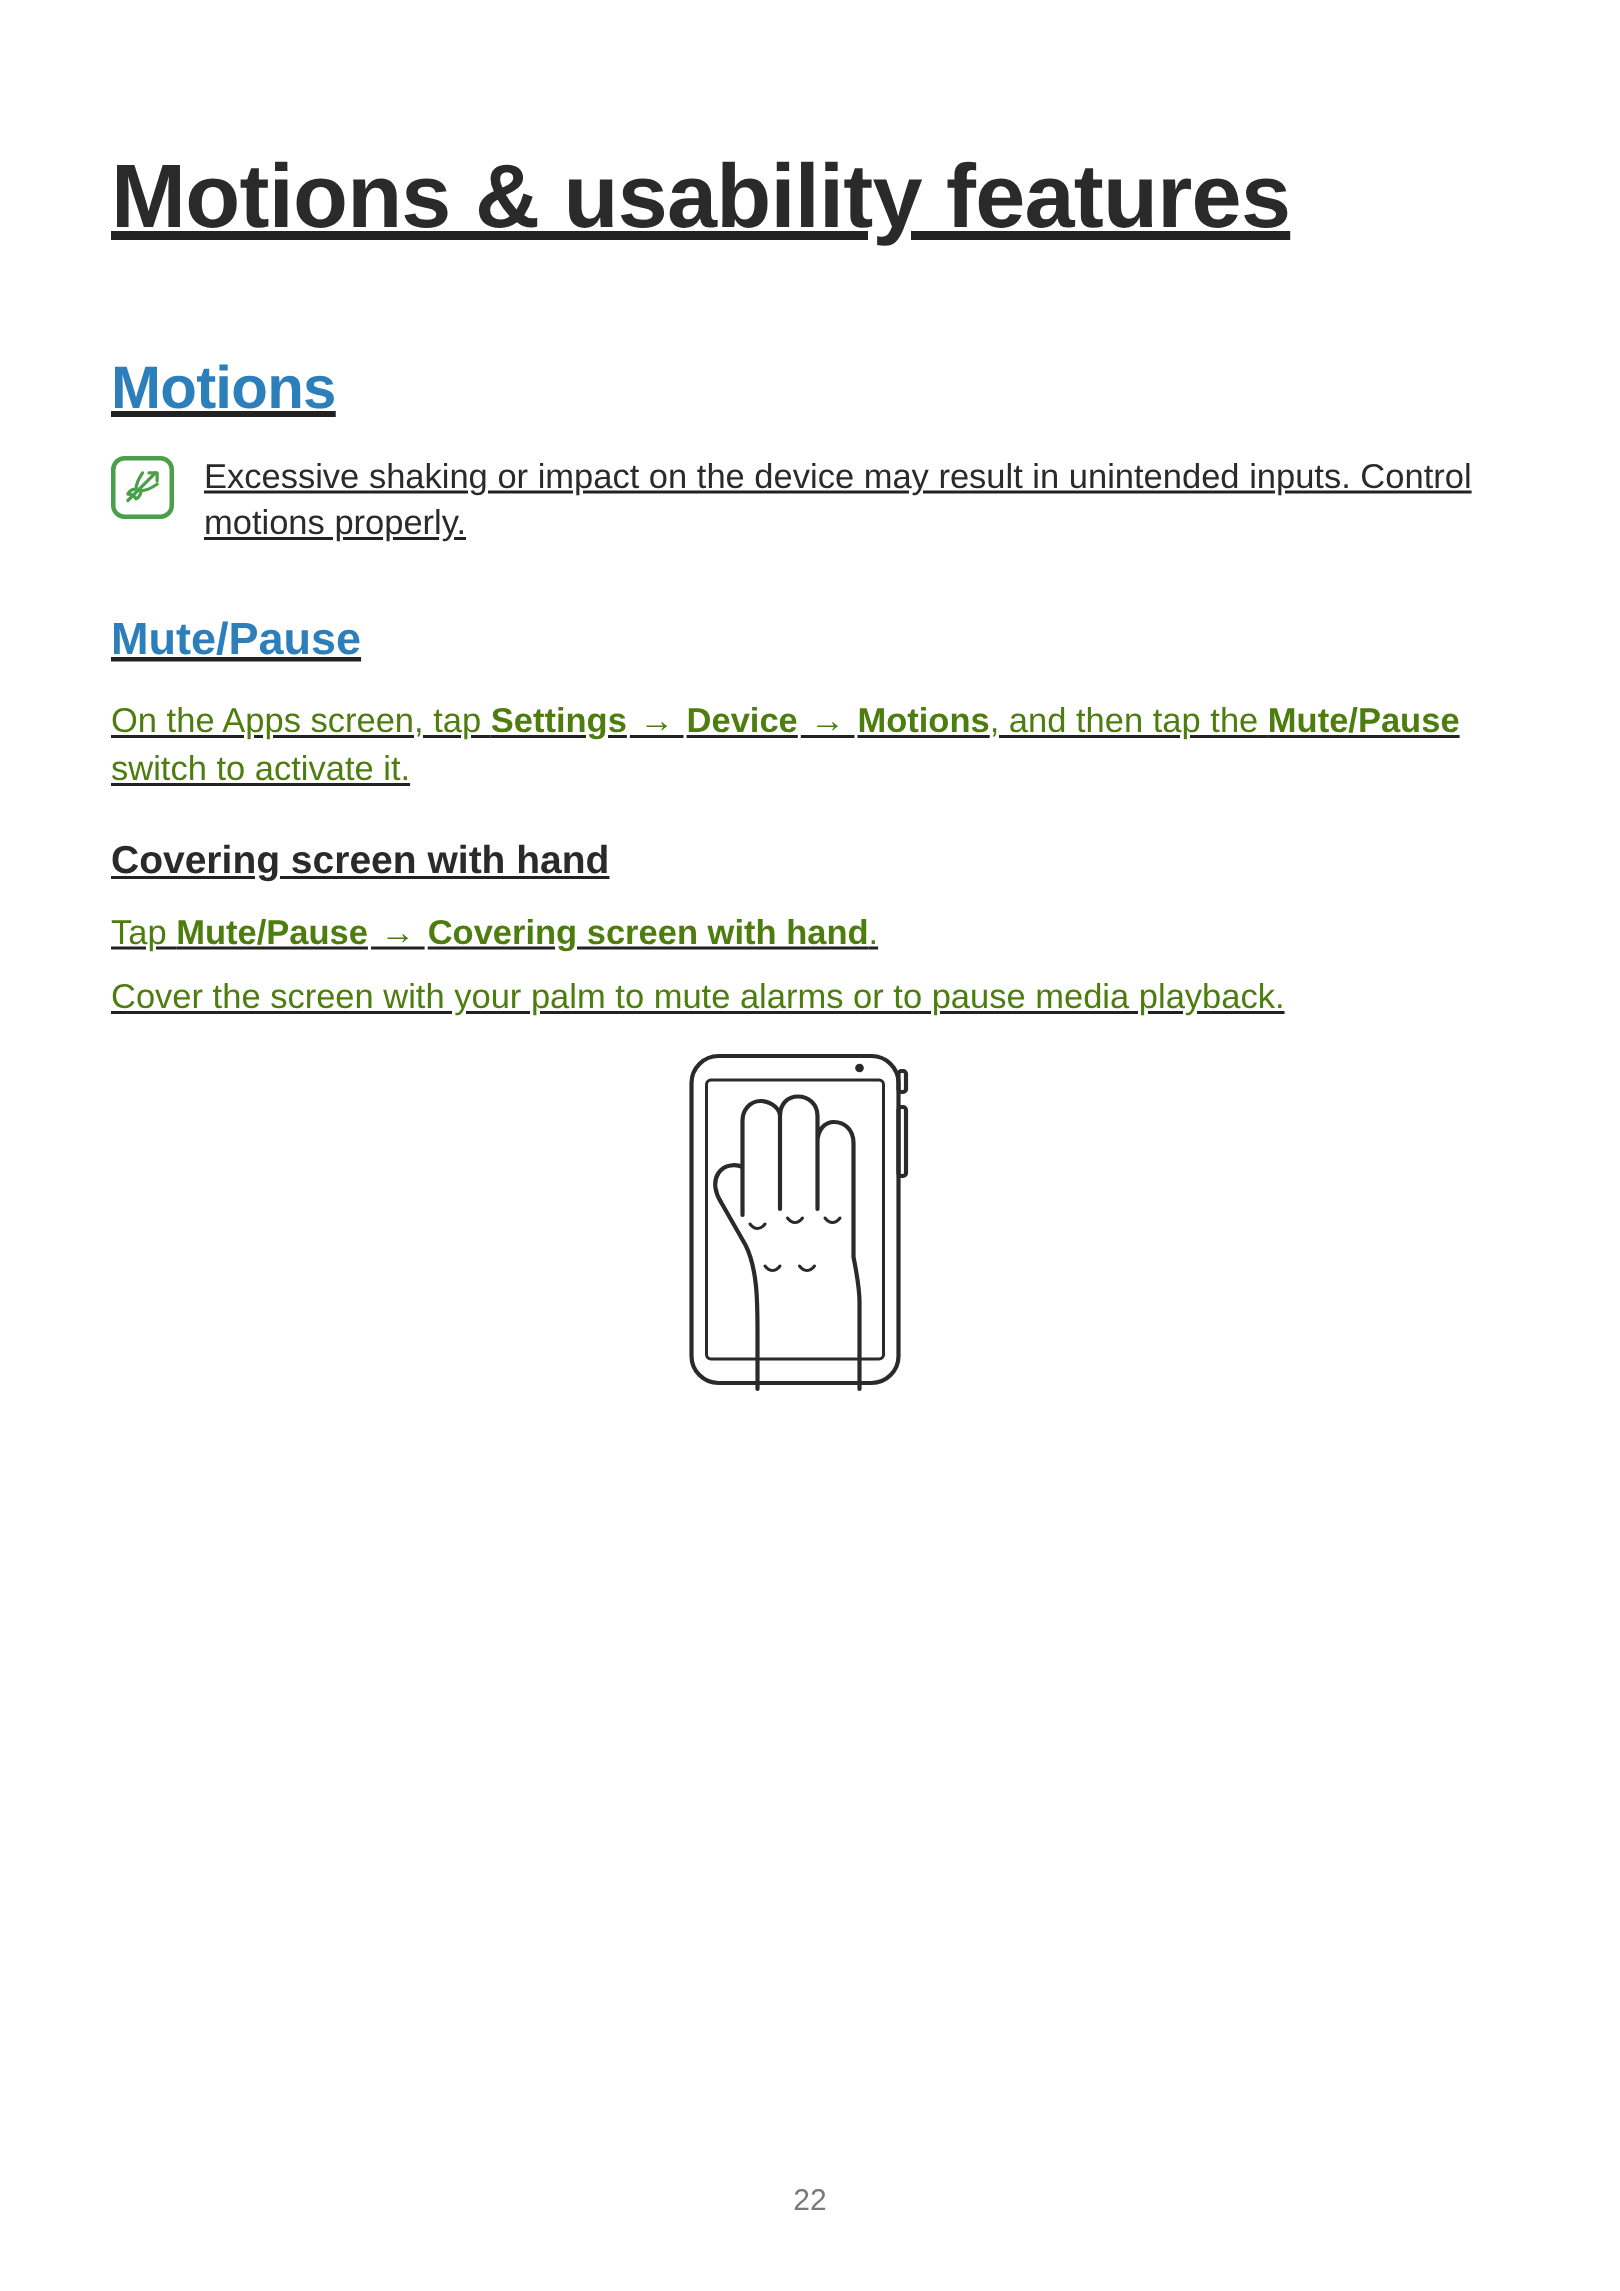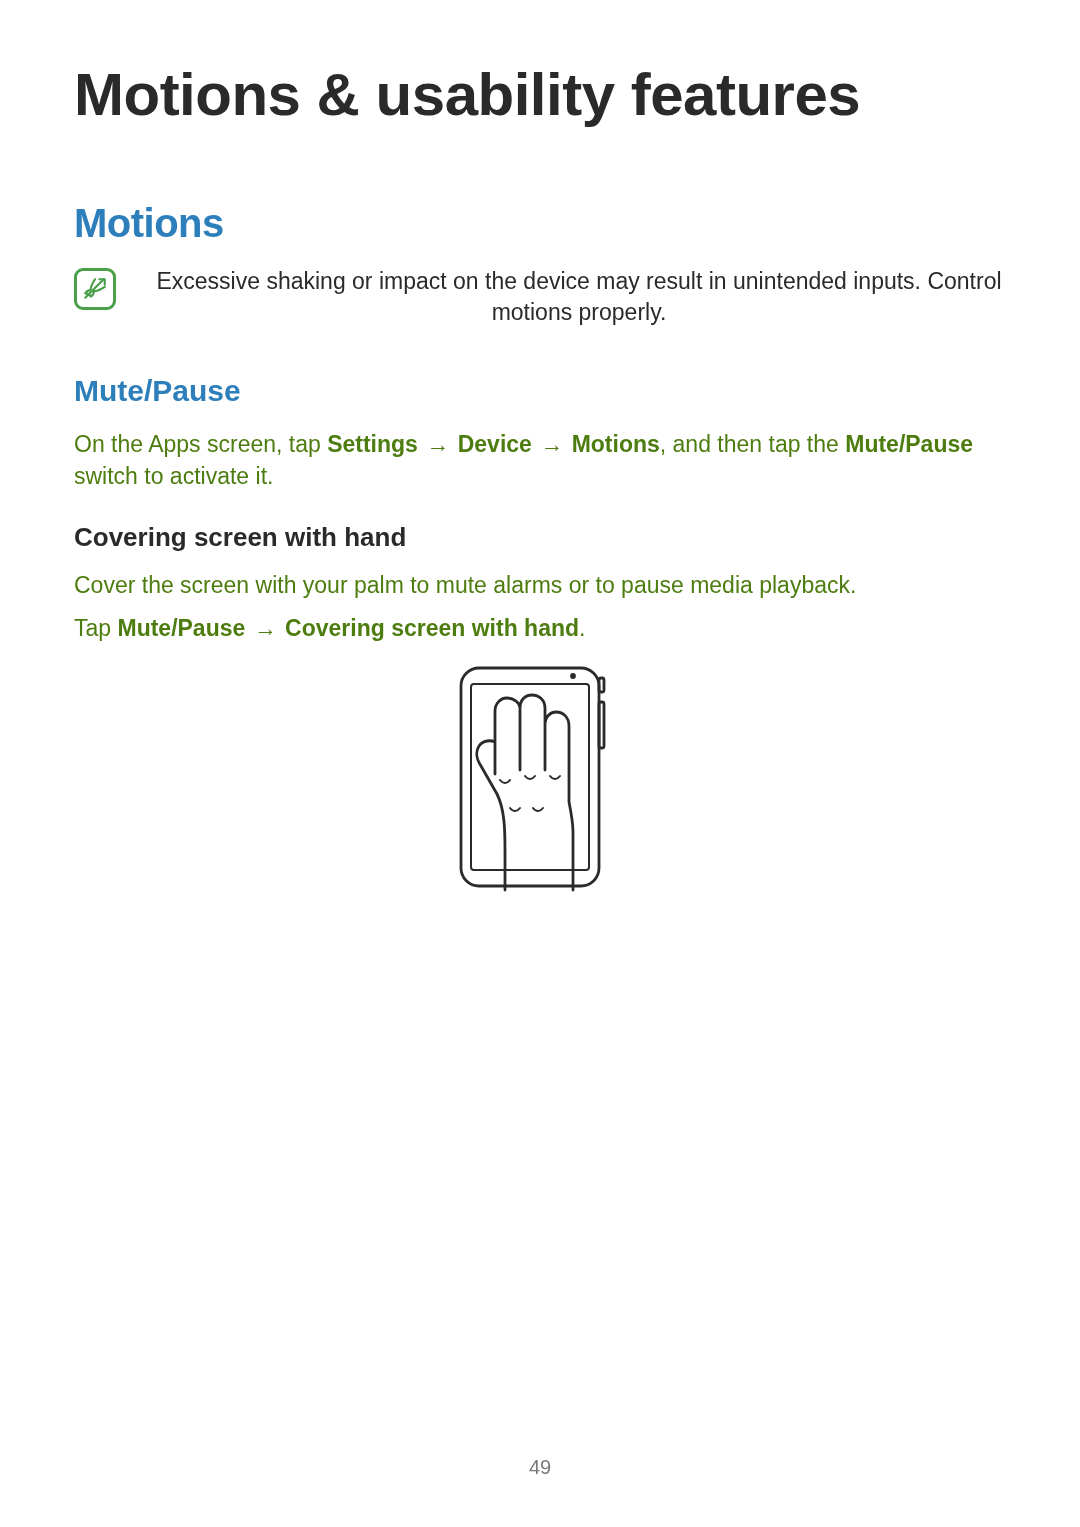--- a/index.html
+++ b/index.html
@@ -1,42 +1,42 @@
 <!DOCTYPE html>
 <html><head>
 <meta charset="utf-8">
 <style>
   * { box-sizing: border-box; margin: 0; padding: 0; }
   html, body { width: 1080px; height: 1527px; background: #fff; font-family: "Segoe UI", "Helvetica Neue", Arial, sans-serif; color: #222; }
   .page {
     width: 1080px;
     height: 1527px;
-    padding: 60px 74px 0 74px;
+    padding: 96px 74px 0 74px;
     position: relative;
+    text-decoration: underline;
   }
   h1.page-title {
     font-size: 60px;
     font-weight: 700;
     letter-spacing: -0.5px;
     color: #2a2a2a;
     margin-bottom: 72px;
   }
   h2.section-h2 {
     font-size: 40px;
     font-weight: 700;
     color: #2d7fbb;
     margin-bottom: 20px;
     letter-spacing: -0.5px;
   }
   .note-row {
     display: flex;
     align-items: flex-start;
-    gap: 36px;
+    gap: 20px;
     margin-bottom: 46px;
-    text-align: center;
   }
   .note-icon-box {
     flex: 0 0 auto;
     width: 42px;
     height: 42px;
     border: 3px solid #4aa04a;
     border-radius: 9px;
     display: flex;
     align-items: center;
     justify-content: center;
@@ -106,25 +106,25 @@
   </div>
 
   <h3 class="sub-h3">Mute/Pause</h3>
 
   <p class="body">
     <span>On the Apps screen, tap </span><span class="b">Settings</span><span class="arrow"> → </span><span class="b">Device</span><span class="arrow"> → </span><span class="b">Motions</span><span>, and then tap the </span><span class="b">Mute/Pause</span><span> switch to activate it.</span>
   </p>
 
   <h4 class="sub-h4">Covering screen with hand</h4>
 
-  <p class="body">Cover the screen with your palm to mute alarms or to pause media playback.</p>
-
   <p class="body">
     <span>Tap </span><span class="b">Mute/Pause</span><span class="arrow"> → </span><span class="b">Covering screen with hand</span><span>.</span>
   </p>
+
+  <p class="body">Cover the screen with your palm to mute alarms or to pause media playback.</p>
 
   <div class="illustration">
     <svg viewBox="0 0 170 230" fill="none" stroke="#2a2a2a" stroke-width="2.8" stroke-linecap="round" stroke-linejoin="round">
 
       <rect x="6" y="6" width="138" height="218" rx="18" ry="18"></rect>
 
       <rect x="16" y="22" width="118" height="186" rx="3" ry="3" stroke-width="2"></rect>
 
       <rect x="144" y="16" width="5" height="14" rx="2"></rect>
       <rect x="144" y="40" width="5" height="46" rx="2"></rect>
@@ -142,14 +142,14 @@
 
       <path d="M45 118 C48 122 52 122 55 118" stroke-width="2"></path>
       <path d="M70 114 C73 118 77 118 80 114" stroke-width="2"></path>
       <path d="M95 114 C98 118 102 118 105 114" stroke-width="2"></path>
 
       <path d="M55 146 C58 150 62 150 65 146" stroke-width="2"></path>
       <path d="M78 146 C81 150 85 150 88 146" stroke-width="2"></path>
     </svg>
   </div>
 
-  <div class="page-number">49</div>
+  <div class="page-number">22</div>
 </div>
 
 </body></html>

